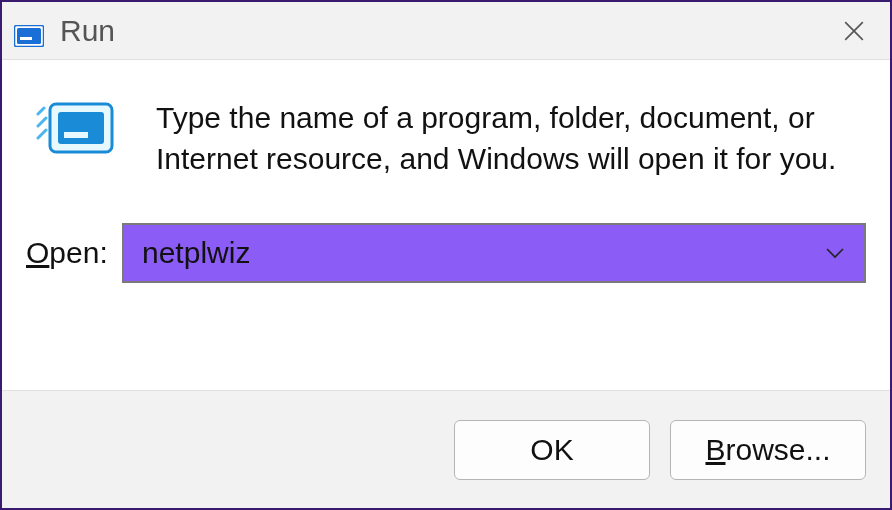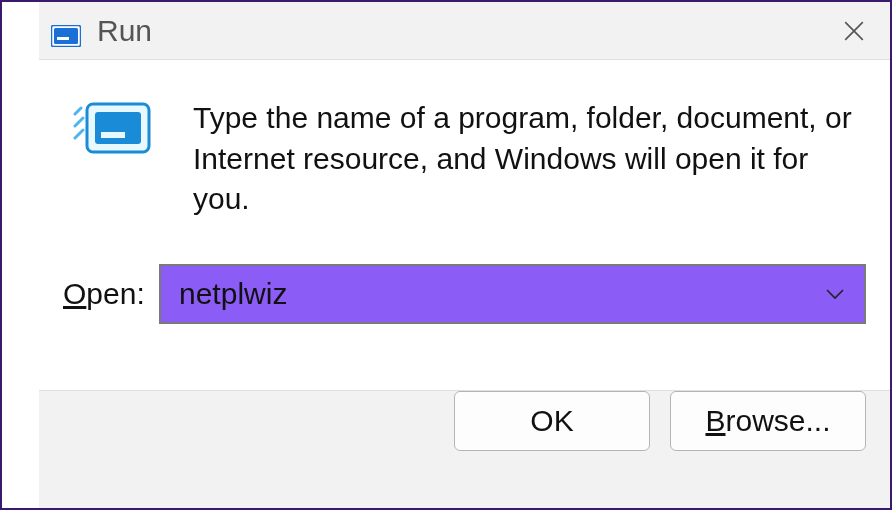--- a/index.html
+++ b/index.html
@@ -8,21 +8,20 @@
     width: 892px; height: 510px;
     font-family: "Segoe UI", Arial, sans-serif;
     background: #fff;
   }
   .window {
     width: 892px; height: 510px;
     border: 2px solid #3a1a6e;
     background: #fff;
     display: flex;
     flex-direction: column;
-    padding-left: 37px;
   }
   
   .titlebar {
     height: 58px;
     background: #f2f2f2;
     border-bottom: 1px solid #e0e0e0;
     display: flex;
     align-items: center;
     padding-left: 12px;
     position: relative;
@@ -109,21 +108,21 @@
     color: #222;
     pointer-events: auto;
   }
   
   .footer {
     height: 118px;
     background: #f2f2f2;
     border-top: 1px solid #e0e0e0;
     display: flex;
     justify-content: flex-end;
-    align-items: flex-start;
+    align-items: center;
     padding-right: 24px;
     gap: 20px;
   }
   .btn {
     width: 196px;
     height: 60px;
     background: #fdfdfd;
     border: 1px solid #b5b5b5;
     border-radius: 6px;
     font-size: 30px;

